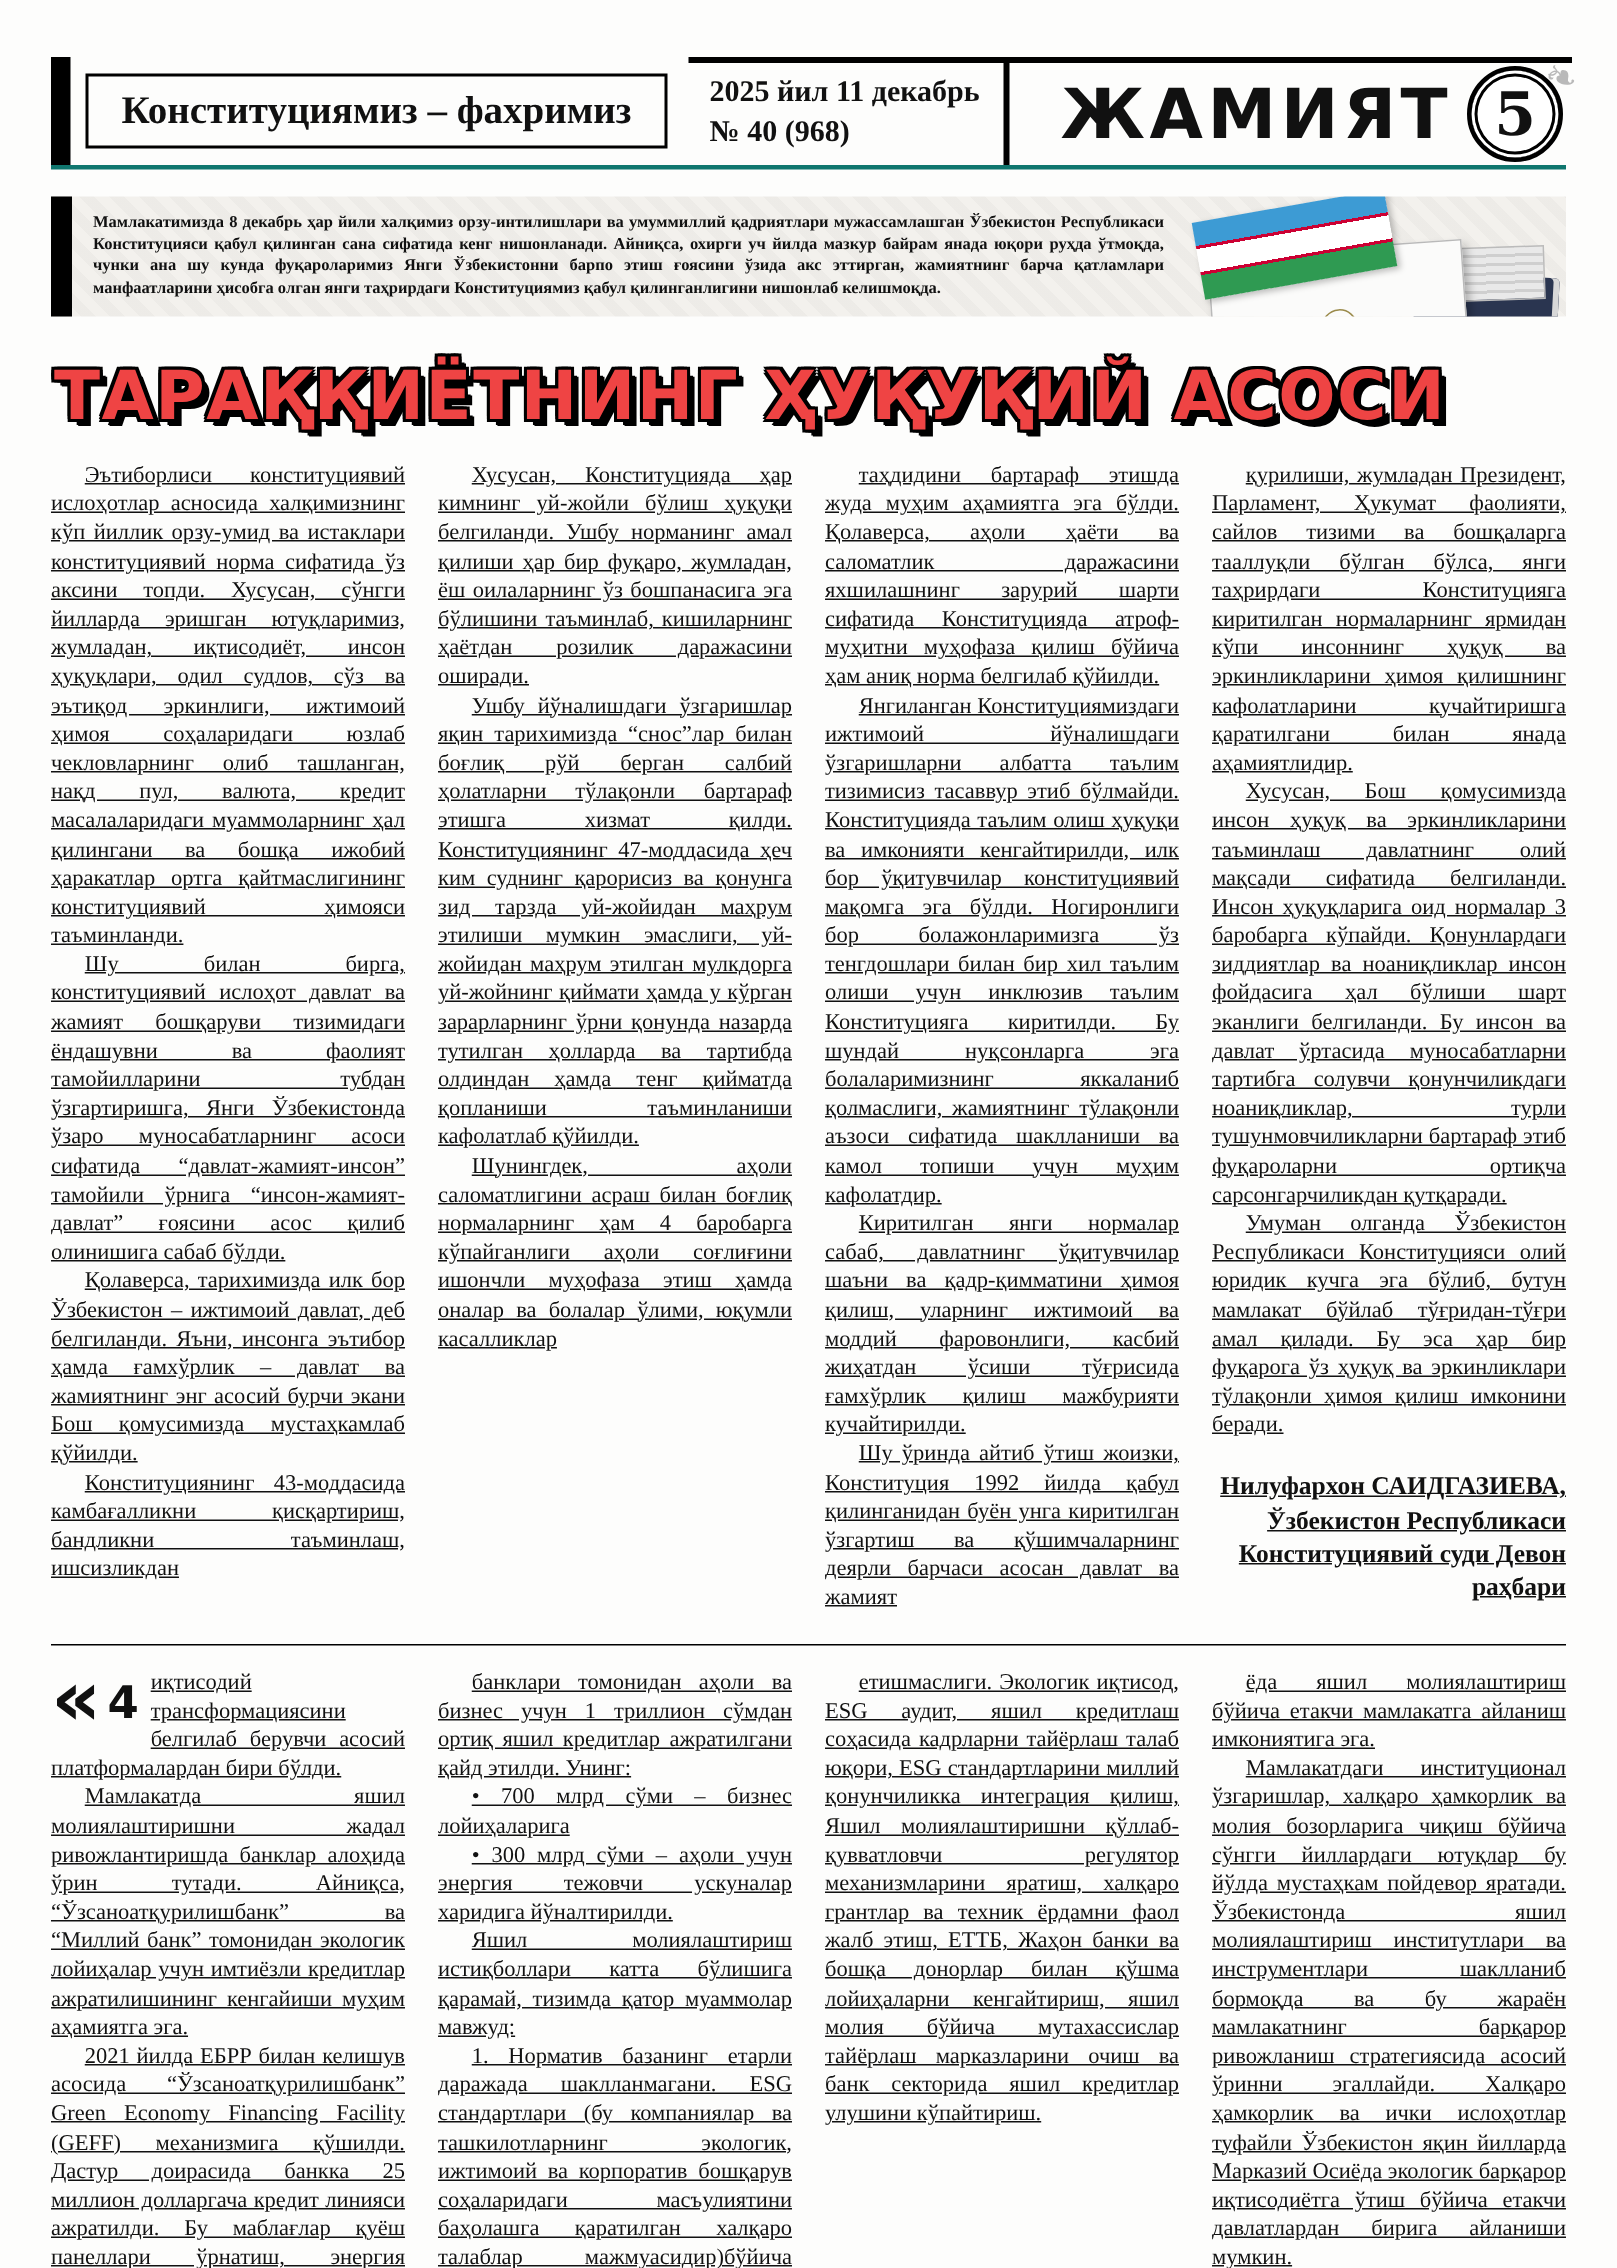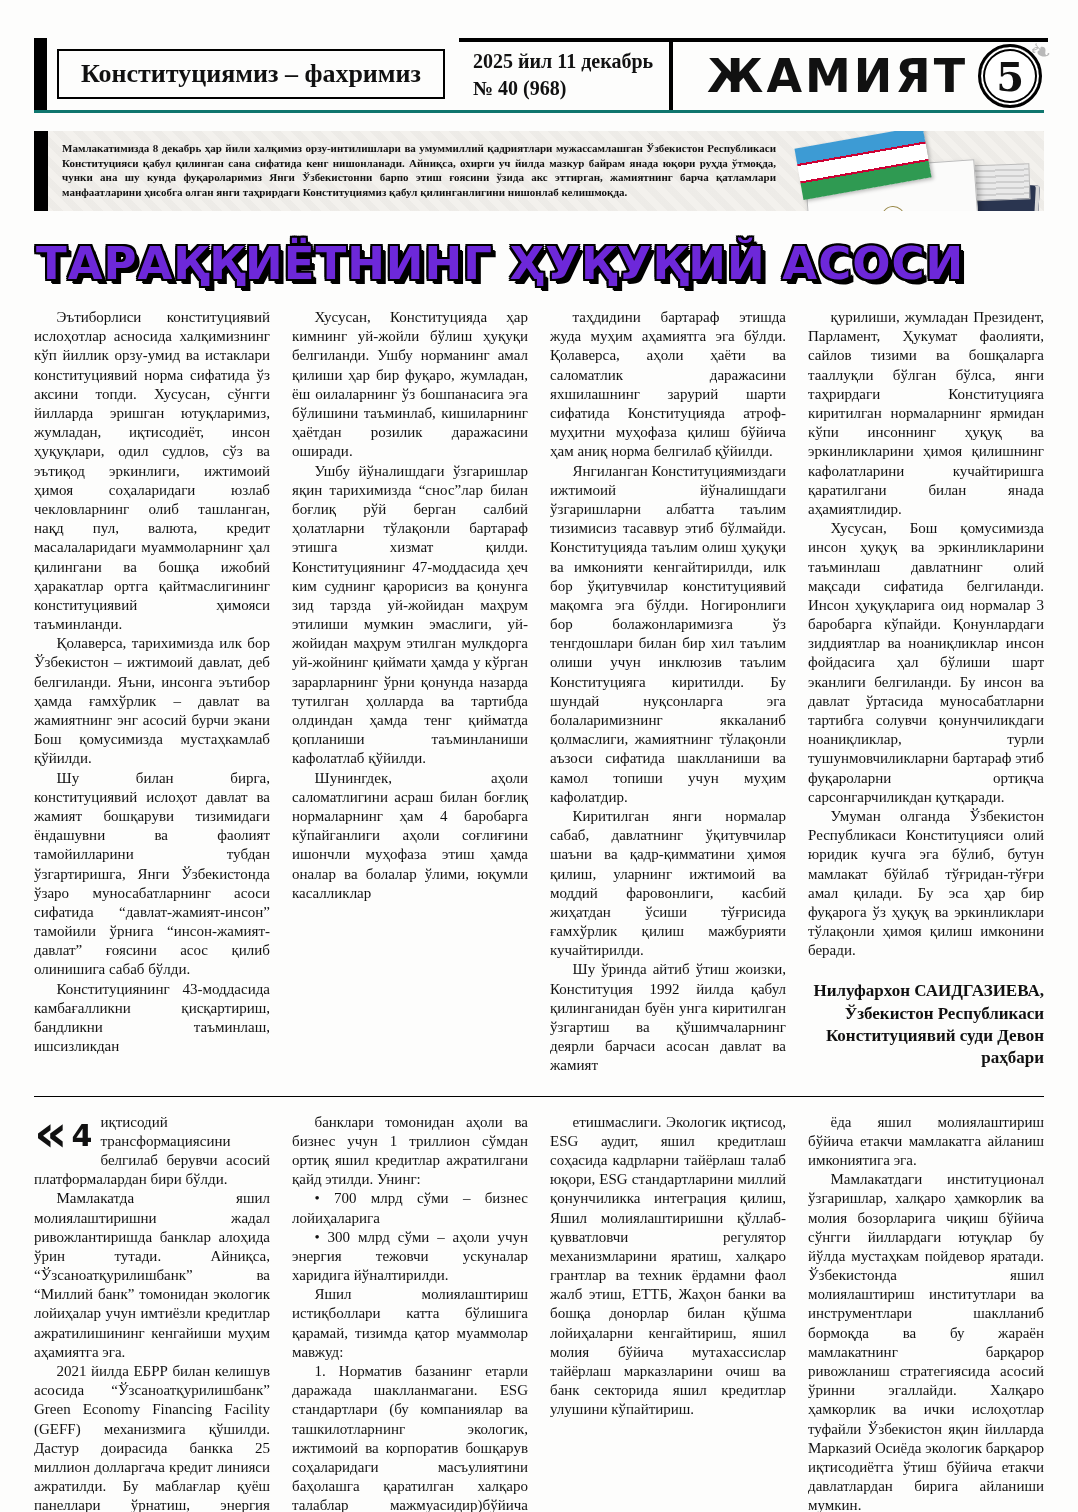--- a/index.html
+++ b/index.html
@@ -42,25 +42,25 @@
     display:flex;flex-direction:column;align-items:center;justify-content:center;text-align:center;}
   .emblem{width:22px;height:22px;border:1.5px solid #9a8a4a;border-radius:50%;margin-bottom:8px;}
   .book-sub{font-family:"DejaVu Sans",sans-serif;font-size:11px;color:#555;line-height:1.3;}
   .book-title{font-family:"DejaVu Sans",sans-serif;font-weight:bold;font-size:13px;
     letter-spacing:1px;margin-top:3px;color:#222;}
   .flag{position:absolute;left:6px;top:6px;width:130px;height:52px;transform:rotate(-10deg);
     background:linear-gradient(180deg,#3d9bd4 0 30%,#c03 30% 34%,#fff 34% 64%,#c03 64% 68%,#2f9a52 68% 100%);
     box-shadow:2px 2px 4px rgba(0,0,0,0.25);}
   
   .headline{margin:26px 0 18px 2px;font-family:"DejaVu Sans",sans-serif;font-weight:900;
-    font-size:45px;letter-spacing:1px;color:#6d28d9;
+    font-size:45px;letter-spacing:1px;color:#ef4444;
     text-shadow:-2px -2px 0 #000,2px -2px 0 #000,-2px 2px 0 #000,2px 2px 0 #000,
       -2px 0 0 #000,2px 0 0 #000,0 -2px 0 #000,0 2px 0 #000,4px 4px 0 #000,5px 5px 0 #000;}
   
-  .cols{display:grid;grid-template-columns:repeat(4,1fr);column-gap:22px;}
+  .cols{display:grid;grid-template-columns:repeat(4,1fr);column-gap:22px;text-decoration:underline;}
   .p{margin:0;text-indent:1.5em;text-align:justify;font-size:15px;line-height:1.28;}
   .author{margin-top:20px;font-weight:bold;text-align:right;font-size:17px;line-height:1.3;}
   .section-rule{border:none;border-top:1.5px solid #000;margin:20px 0 16px 0;}
   
   .contmark{float:left;font-size:52px;line-height:0.72;font-weight:bold;margin:2px 4px 0 0;
     font-family:"DejaVu Sans",sans-serif;}
   .contnum{float:left;font-size:30px;font-weight:bold;margin:4px 8px 0 0;
     font-family:"DejaVu Sans",sans-serif;}
   .lead-p{text-indent:0;}
 </style>
@@ -102,22 +102,22 @@
       <div class="flag"></div>
     </div>
   </section>
 
   <h1 class="headline">ТАРАҚҚИЁТНИНГ ҲУҚУҚИЙ АСОСИ</h1>
 
   <section class="cols">
     <div class="col">
       <div>
           <p class="p">Эътиборлиси конституциявий ислоҳотлар асносида халқимизнинг кўп йиллик орзу-умид ва истаклари конституциявий норма сифатида ўз аксини топди. Хусусан, сўнгги йилларда эришган ютуқларимиз, жумладан, иқтисодиёт, инсон ҳуқуқлари, одил судлов, сўз ва эътиқод эркинлиги, ижтимоий ҳимоя соҳаларидаги юзлаб чекловларнинг олиб ташланган, нақд пул, валюта, кредит масалаларидаги муаммоларнинг ҳал қилингани ва бошқа ижобий ҳаракатлар ортга қайтмаслигининг конституциявий ҳимояси таъминланди.</p>
+          <p class="p">Шу билан бирга, конституциявий ислоҳот давлат ва жамият бошқаруви тизимидаги ёндашувни ва фаолият тамойилларини тубдан ўзгартиришга, Янги Ўзбекистонда ўзаро муносабатларнинг асоси сифатида “давлат-жамият-инсон” тамойили ўрнига “инсон-жамият-давлат” ғоясини асос қилиб олинишига сабаб бўлди.</p>
           <p class="p">Қолаверса, тарихимизда илк бор Ўзбекистон – ижтимоий давлат, деб белгиланди. Яъни, инсонга эътибор ҳамда ғамхўрлик – давлат ва жамиятнинг энг асосий бурчи экани Бош қомусимизда мустаҳкамлаб қўйилди.</p>
-          <p class="p">Шу билан бирга, конституциявий ислоҳот давлат ва жамият бошқаруви тизимидаги ёндашувни ва фаолият тамойилларини тубдан ўзгартиришга, Янги Ўзбекистонда ўзаро муносабатларнинг асоси сифатида “давлат-жамият-инсон” тамойили ўрнига “инсон-жамият-давлат” ғоясини асос қилиб олинишига сабаб бўлди.</p>
           <p class="p">Конституциянинг 43-моддасида камбағалликни қисқартириш, бандликни таъминлаш, ишсизликдан</p>
         </div>
     </div>
     <div class="col">
       <div>
           <p class="p">Хусусан, Конституцияда ҳар кимнинг уй-жойли бўлиш ҳуқуқи белгиланди. Ушбу норманинг амал қилиши ҳар бир фуқаро, жумладан, ёш оилаларнинг ўз бошпанасига эга бўлишини таъминлаб, кишиларнинг ҳаётдан розилик даражасини оширади.</p>
           <p class="p">Ушбу йўналишдаги ўзгаришлар яқин тарихимизда “снос”лар билан боғлиқ рўй берган салбий ҳолатларни тўлақонли бартараф этишга хизмат қилди. Конституциянинг 47-моддасида ҳеч ким суднинг қарорисиз ва қонунга зид тарзда уй-жойидан маҳрум этилиши мумкин эмаслиги, уй-жойидан маҳрум этилган мулкдорга уй-жойнинг қиймати ҳамда у кўрган зарарларнинг ўрни қонунда назарда тутилган ҳолларда ва тартибда олдиндан ҳамда тенг қийматда қопланиши таъминланиши кафолатлаб қўйилди.</p>
           <p class="p">Шунингдек, аҳоли саломатлигини асраш билан боғлиқ нормаларнинг ҳам 4 баробарга кўпайганлиги аҳоли соғлиғини ишончли муҳофаза этиш ҳамда оналар ва болалар ўлими, юқумли касалликлар</p>
         </div>
     </div>

